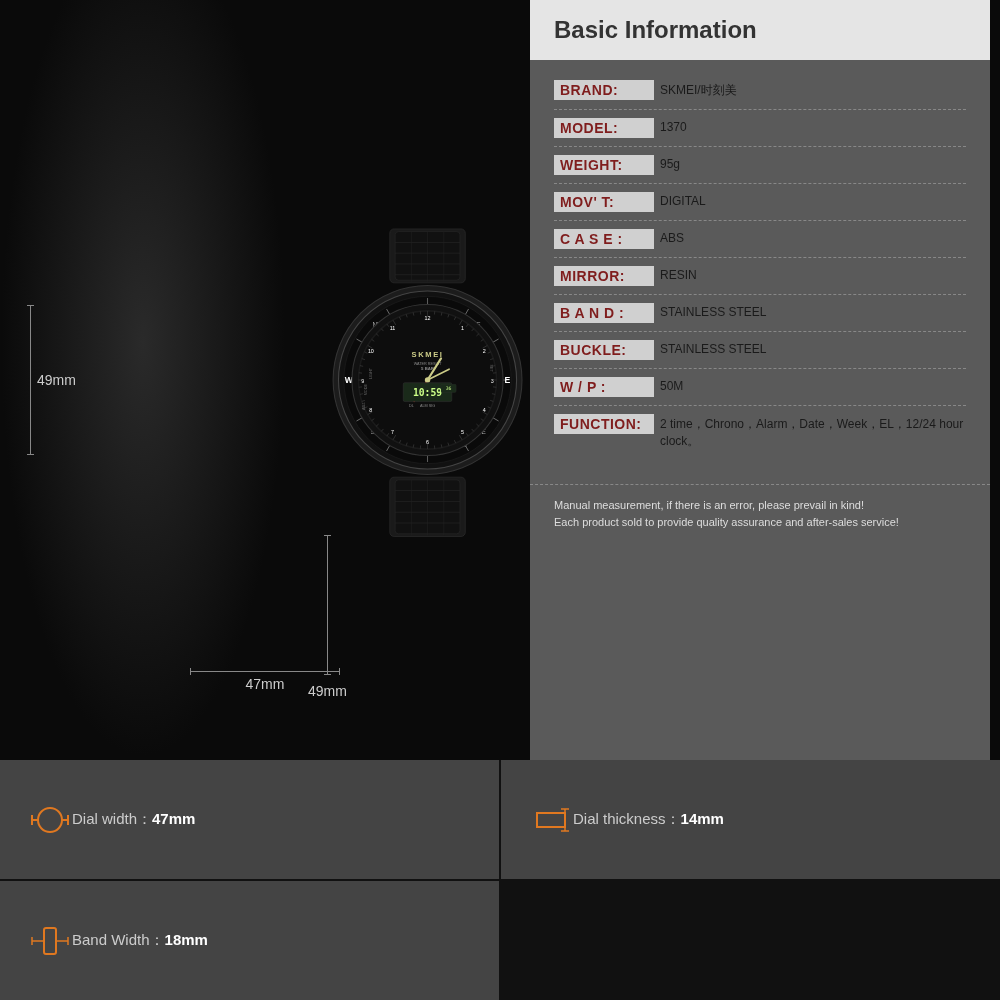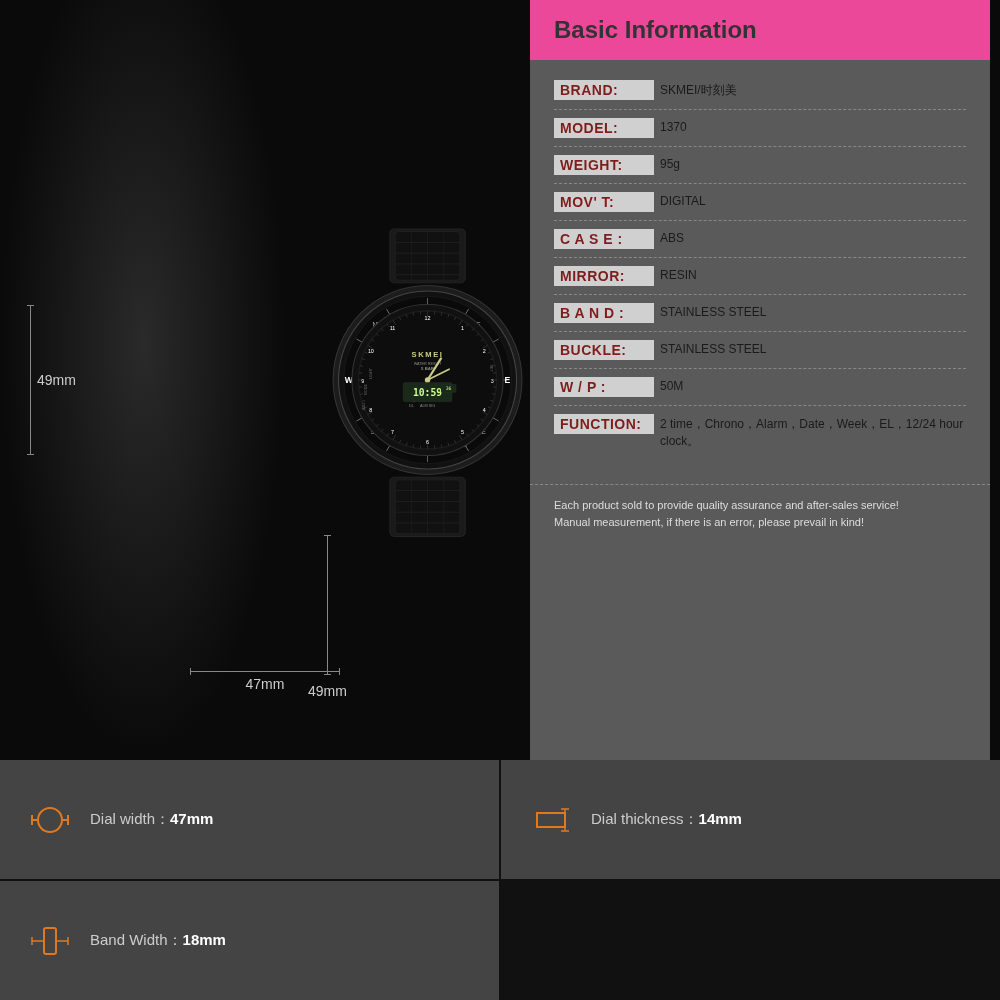--- a/index.html
+++ b/index.html
@@ -69,21 +69,21 @@
     
     .info-panel {
       width: 460px;
       height: 760px;
       background: #5a5a5a;
       padding: 0;
       position: relative;
     }
 
     .info-title-bar {
-      background: #ec4899;
+      background: #e5e5e5;
       padding: 16px 24px;
       margin-bottom: 0;
     }
 
     .info-title-bar h2 {
       font-size: 24px;
       font-weight: bold;
       color: #333;
     }
 
@@ -140,21 +140,20 @@
       gap: 2px;
       background: #111;
     }
 
     .spec-cell {
       background: #444;
       display: flex;
       align-items: center;
       justify-content: flex-start;
       padding: 0 28px;
-      gap: 18px;
     }
 
     .spec-icon {
       color: #e07820;
       font-size: 28px;
       min-width: 44px;
       display: flex;
       align-items: center;
       justify-content: center;
     }
@@ -439,22 +438,22 @@
         <div class="info-row">
           <span class="info-key">W / P :</span>
           <span class="info-val">50M</span>
         </div>
         <div class="info-row">
           <span class="info-key">FUNCTION:</span>
           <span class="info-val">2 time，Chrono，Alarm，Date，Week，EL，12/24 hour clock。</span>
         </div>
       </div>
     <div class="info-note">
+      <div>Manual measurement, if there is an error, please prevail in kind!</div>
       <div>Each product sold to provide quality assurance and after-sales service!</div>
-      <div>Manual measurement, if there is an error, please prevail in kind!</div>
     </div>
   </div>
 </div>
 
 <div class="specs-bar" id="specs-bar-container">
 <div class="spec-cell">
       <div class="spec-icon">
         <svg width="44" height="30" viewBox="0 0 44 30">
           <circle cx="22" cy="15" r="12" fill="none" stroke="#e07820" stroke-width="2"></circle>
           <line x1="4" y1="15" x2="10" y2="15" stroke="#e07820" stroke-width="2"></line>

